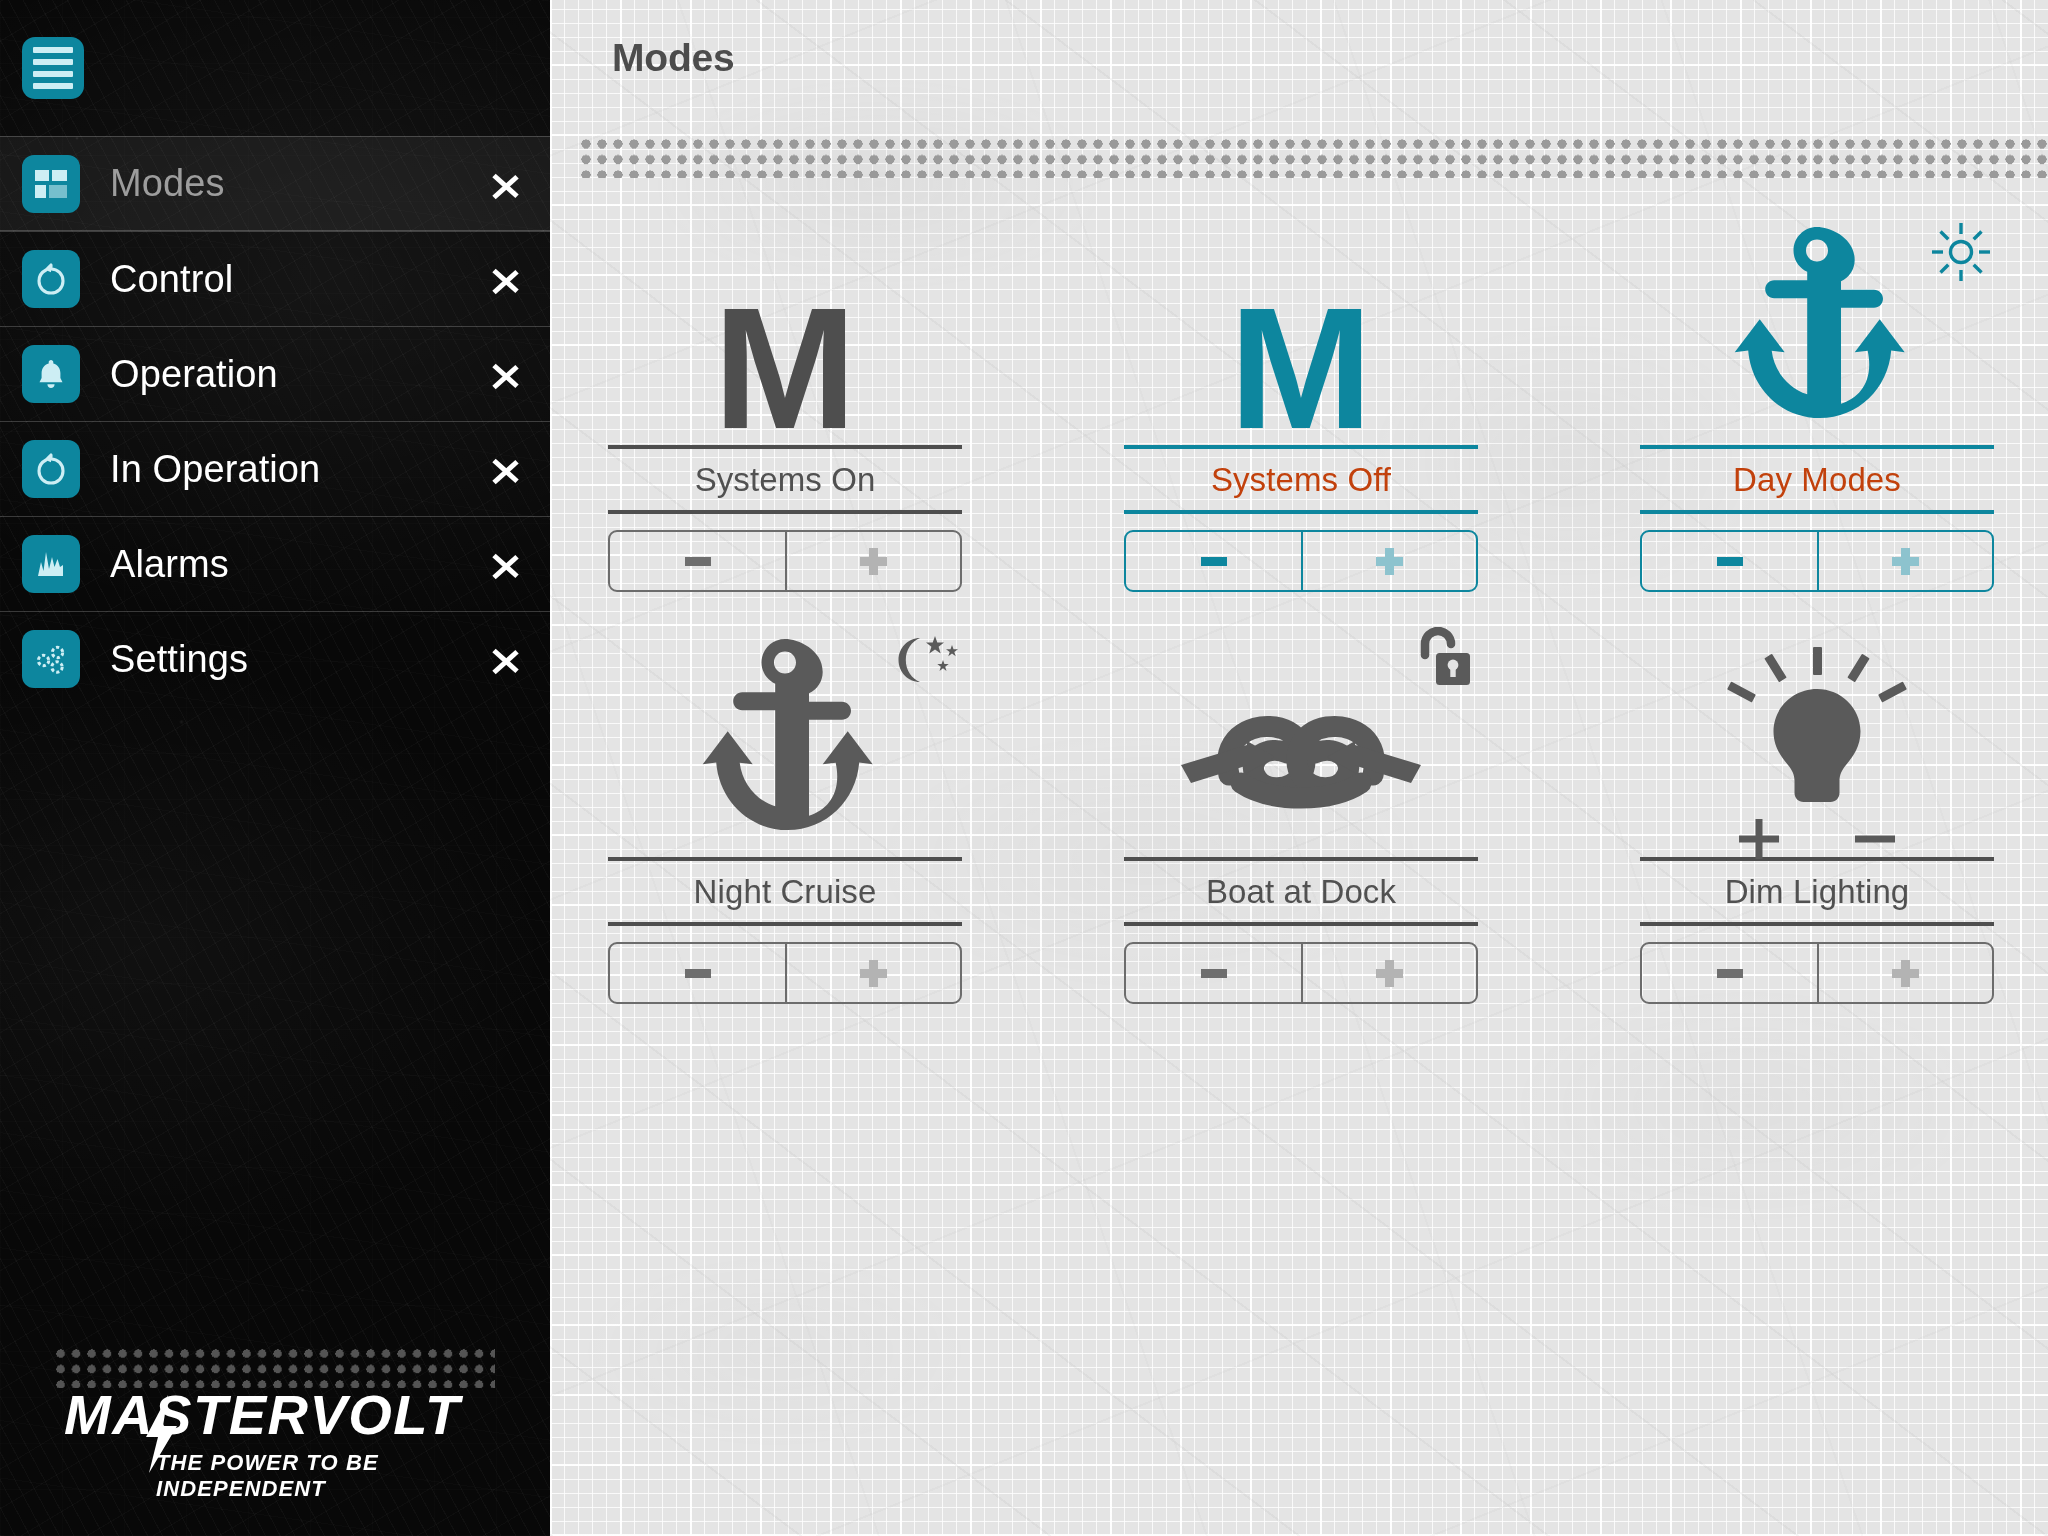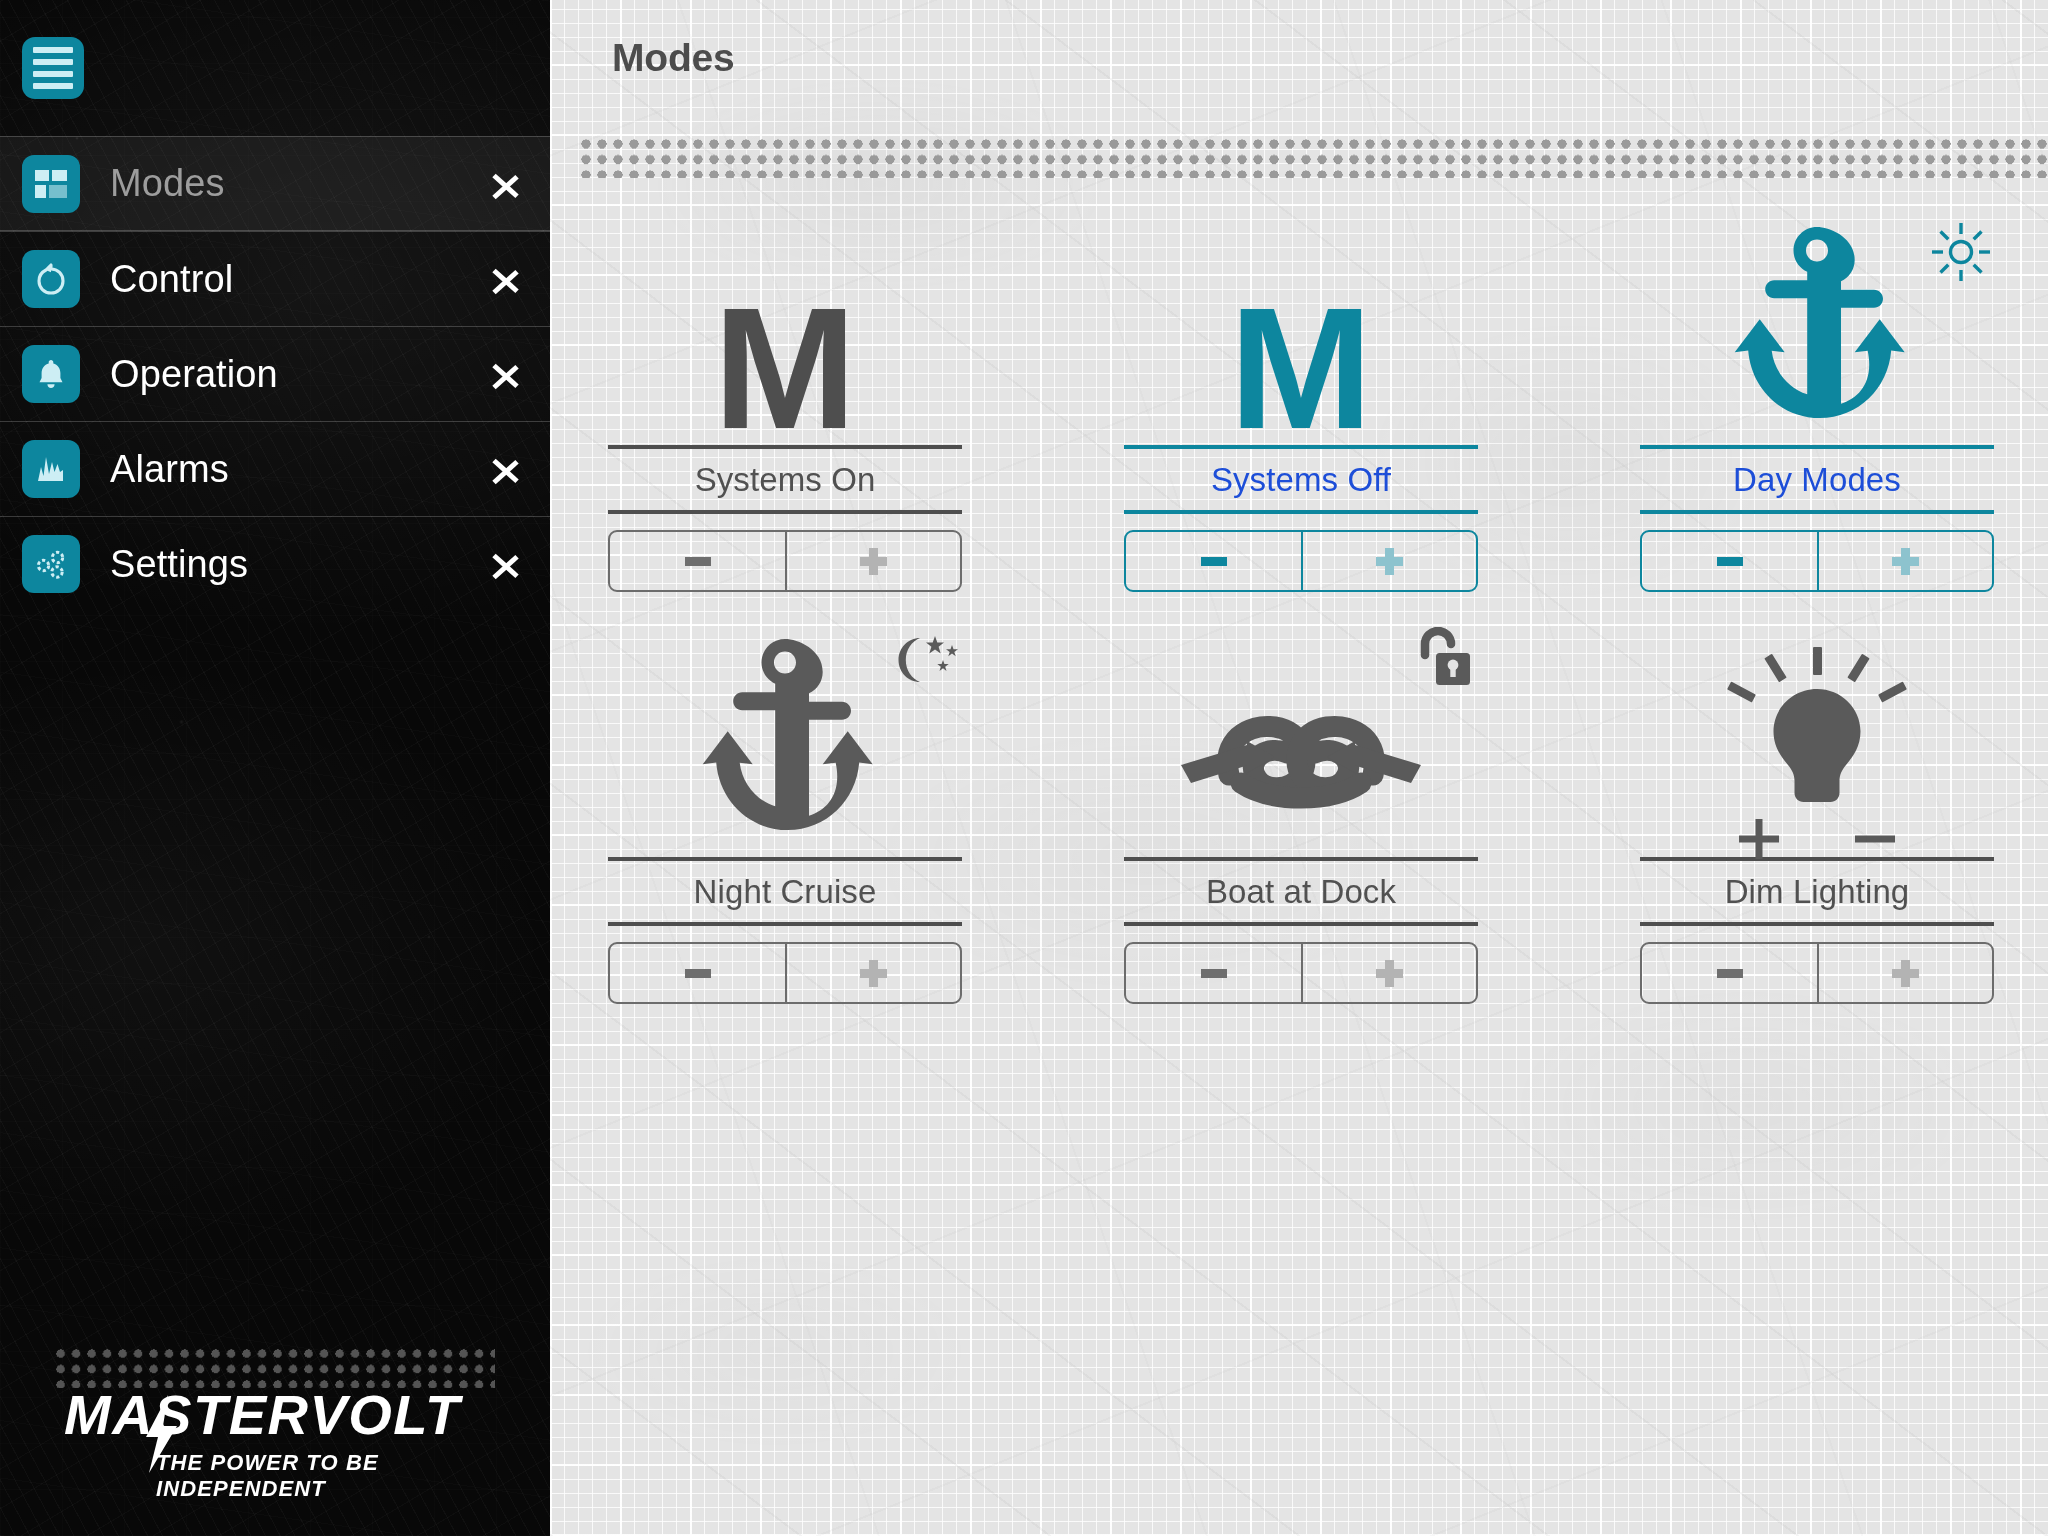--- a/index.html
+++ b/index.html
@@ -279,21 +279,21 @@
 
   .card-label {
     text-align: center;
     color: #515151;
     font-size: 33px;
     font-weight: 400;
     padding: 12px 0 11px;
     letter-spacing: 0.1px;
     font-family: "Liberation Sans", sans-serif;
   }
-  .card.accent .card-label { color: #1d4ed8; }
+  .card.accent .card-label { color: #c2410c; }
 
   .stepper {
     margin-top: 16px;
     height: 62px;
     border: 2.5px solid #6c6c6c;
     border-radius: 9px;
     display: flex;
   }
   .card.accent .stepper { border-color: #0d869e; }
 
@@ -377,20 +377,30 @@
         <span class="nav-icon">
           <svg width="38" height="38" viewBox="0 0 38 38">
             <path d="M19 5 C20.3 5 21.3 6 21.3 7.2 L21.3 8.4 C25.6 9.6 28.4 13.4 28.4 18 L28.4 23 L30.5 27.2 L7.5 27.2 L9.6 23 L9.6 18 C9.6 13.4 12.4 9.6 16.7 8.4 L16.7 7.2 C16.7 6 17.7 5 19 5 Z" fill="#cdeef4"></path>
             <path d="M15.4 29.2 L22.6 29.2 C22.6 31.3 21 32.9 19 32.9 C17 32.9 15.4 31.3 15.4 29.2 Z" fill="#cdeef4"></path>
           </svg>
         </span>
         <span class="nav-label">Operation</span>
         <span class="nav-chevron"></span>
       </div>
 
+      <div class="nav-item">
+        <span class="nav-icon">
+          <svg width="38" height="38" viewBox="0 0 38 38">
+            <path d="M19 9 C25.8 9 31 14.2 31 21 C31 27.8 25.8 33 19 33 C12.2 33 7 27.8 7 21 C7 16.2 10 12 14 10 L19 5 Z" fill="none" stroke="#cdeef4" stroke-width="3.1" stroke-linejoin="round"></path>
+            <path d="M14.2 10.2 L19 5.2 L19 12.2 Z" fill="#cdeef4"></path>
+          </svg>
+        </span>
+        <span class="nav-label">In Operation</span>
+        <span class="nav-chevron"></span>
+      </div>
 
       <div class="nav-item">
         <span class="nav-icon">
           <svg width="38" height="38" viewBox="0 0 38 38">
             <path d="M6 31 L9 17 L11.5 26 L14 7 L17 24 L20 12 L22.5 22 L25.5 14 L28 22 L31 20 L31 31 Z" fill="#cdeef4"></path>
           </svg>
         </span>
         <span class="nav-label">Alarms</span>
         <span class="nav-chevron"></span>
       </div>

